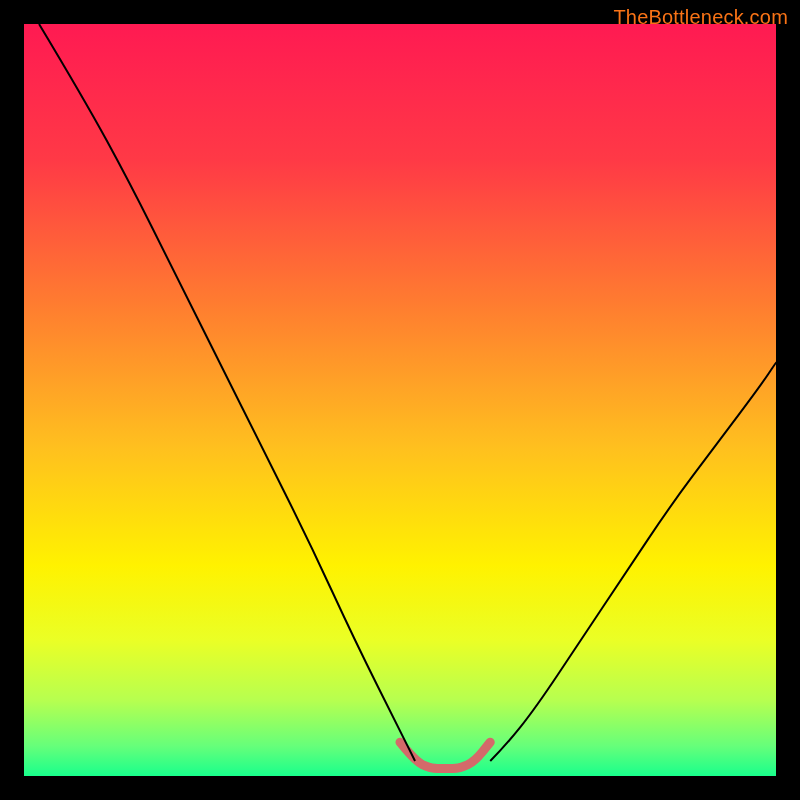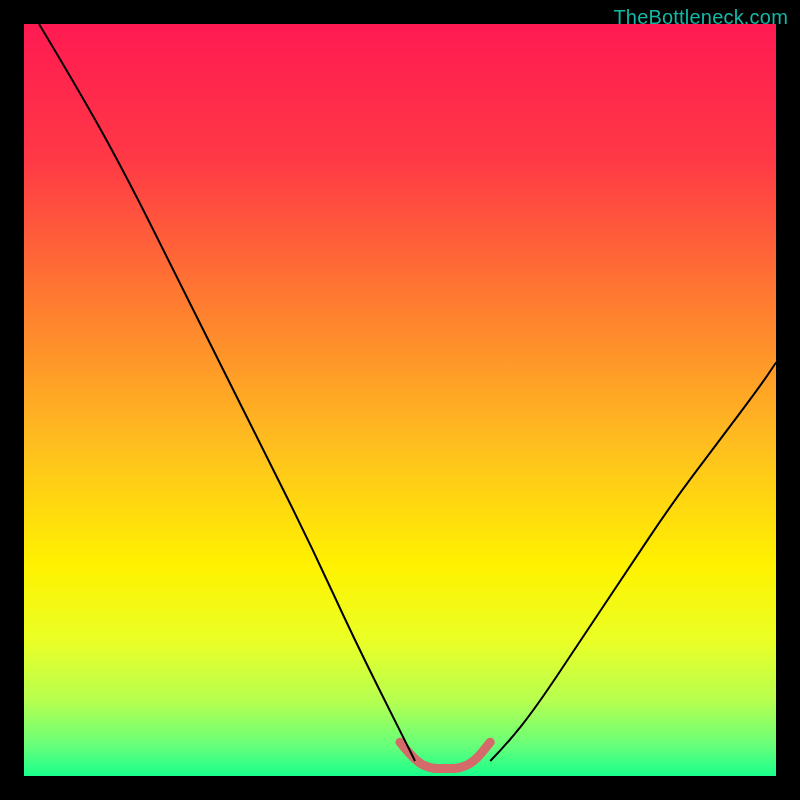--- a/index.html
+++ b/index.html
@@ -1,18 +1,18 @@
 <!DOCTYPE html>
 <html><head>
 <meta charset="utf-8">
 <style>
   html,body{margin:0;padding:0;width:800px;height:800px;background:#000;overflow:hidden}
   .frame{position:relative;width:800px;height:800px;background:#000}
   .plot{position:absolute;left:24px;top:24px;width:752px;height:752px}
-  .watermark{position:absolute;top:6px;right:12px;font:20px Arial,Helvetica,sans-serif;color:#14b8a6;letter-spacing:.2px}
+  .watermark{position:absolute;top:6px;right:12px;font:20px Arial,Helvetica,sans-serif;color:#f97316;letter-spacing:.2px}
   svg{display:block}
 </style>
 </head>
 <body>
 
 <div class="frame">
   <div class="watermark">TheBottleneck.com</div>
 
   <div class="plot">
     <svg id="svg" viewBox="0 0 752 752" width="752" height="752">

